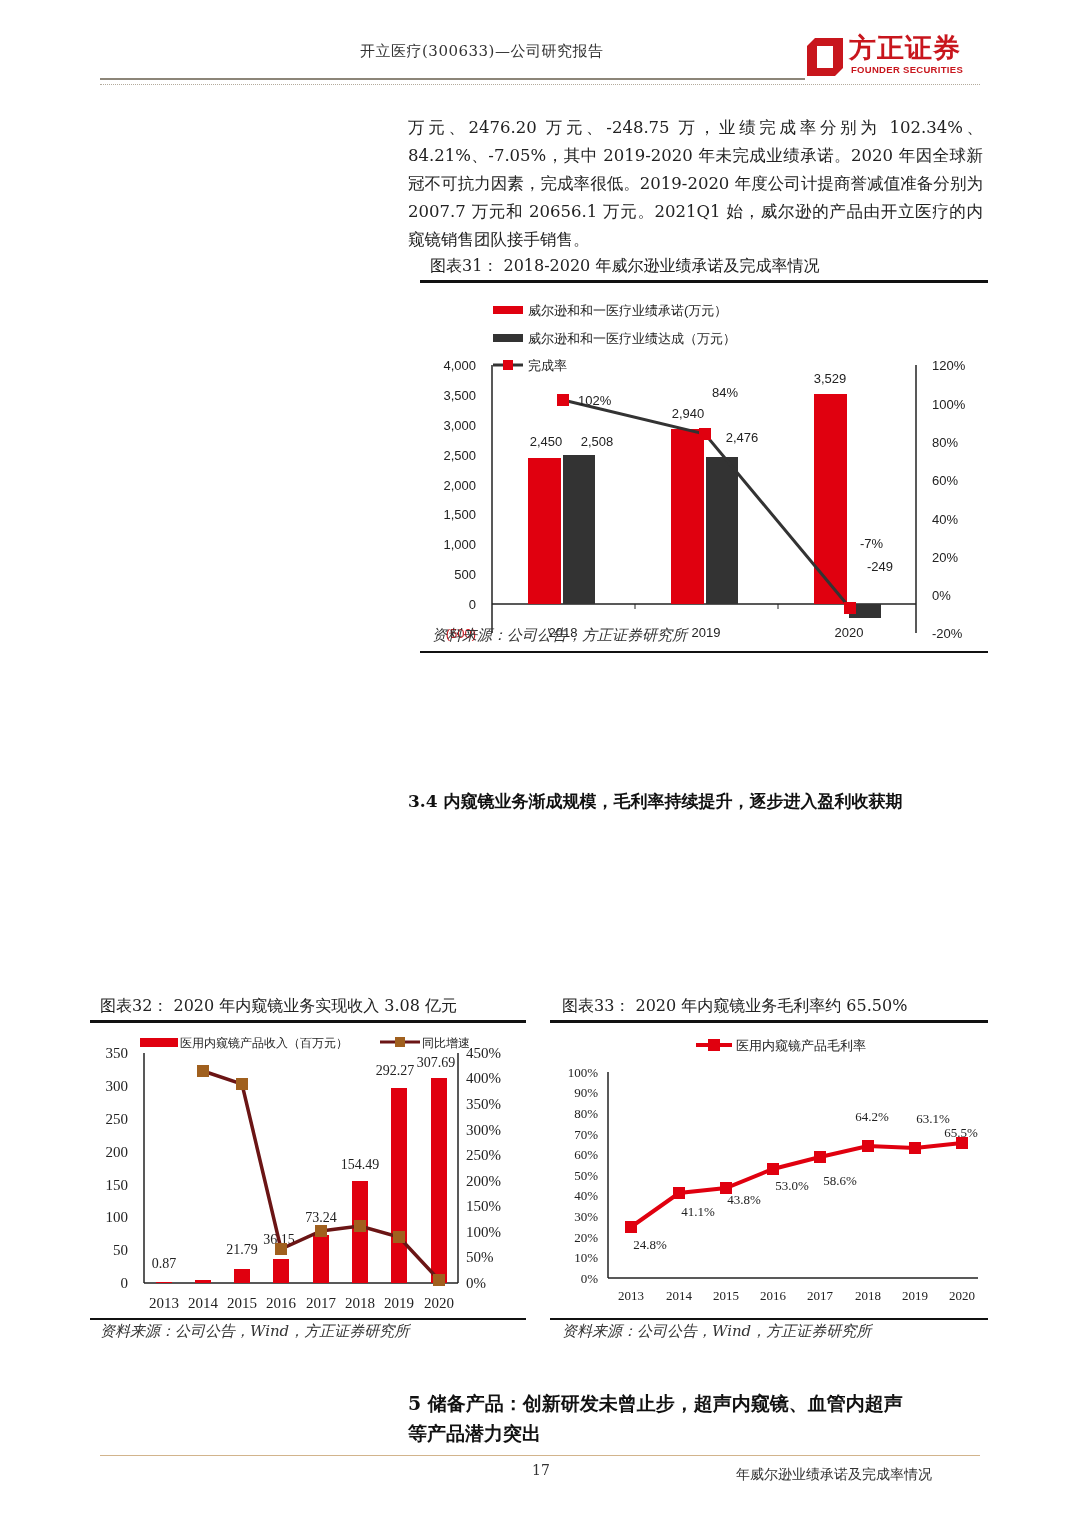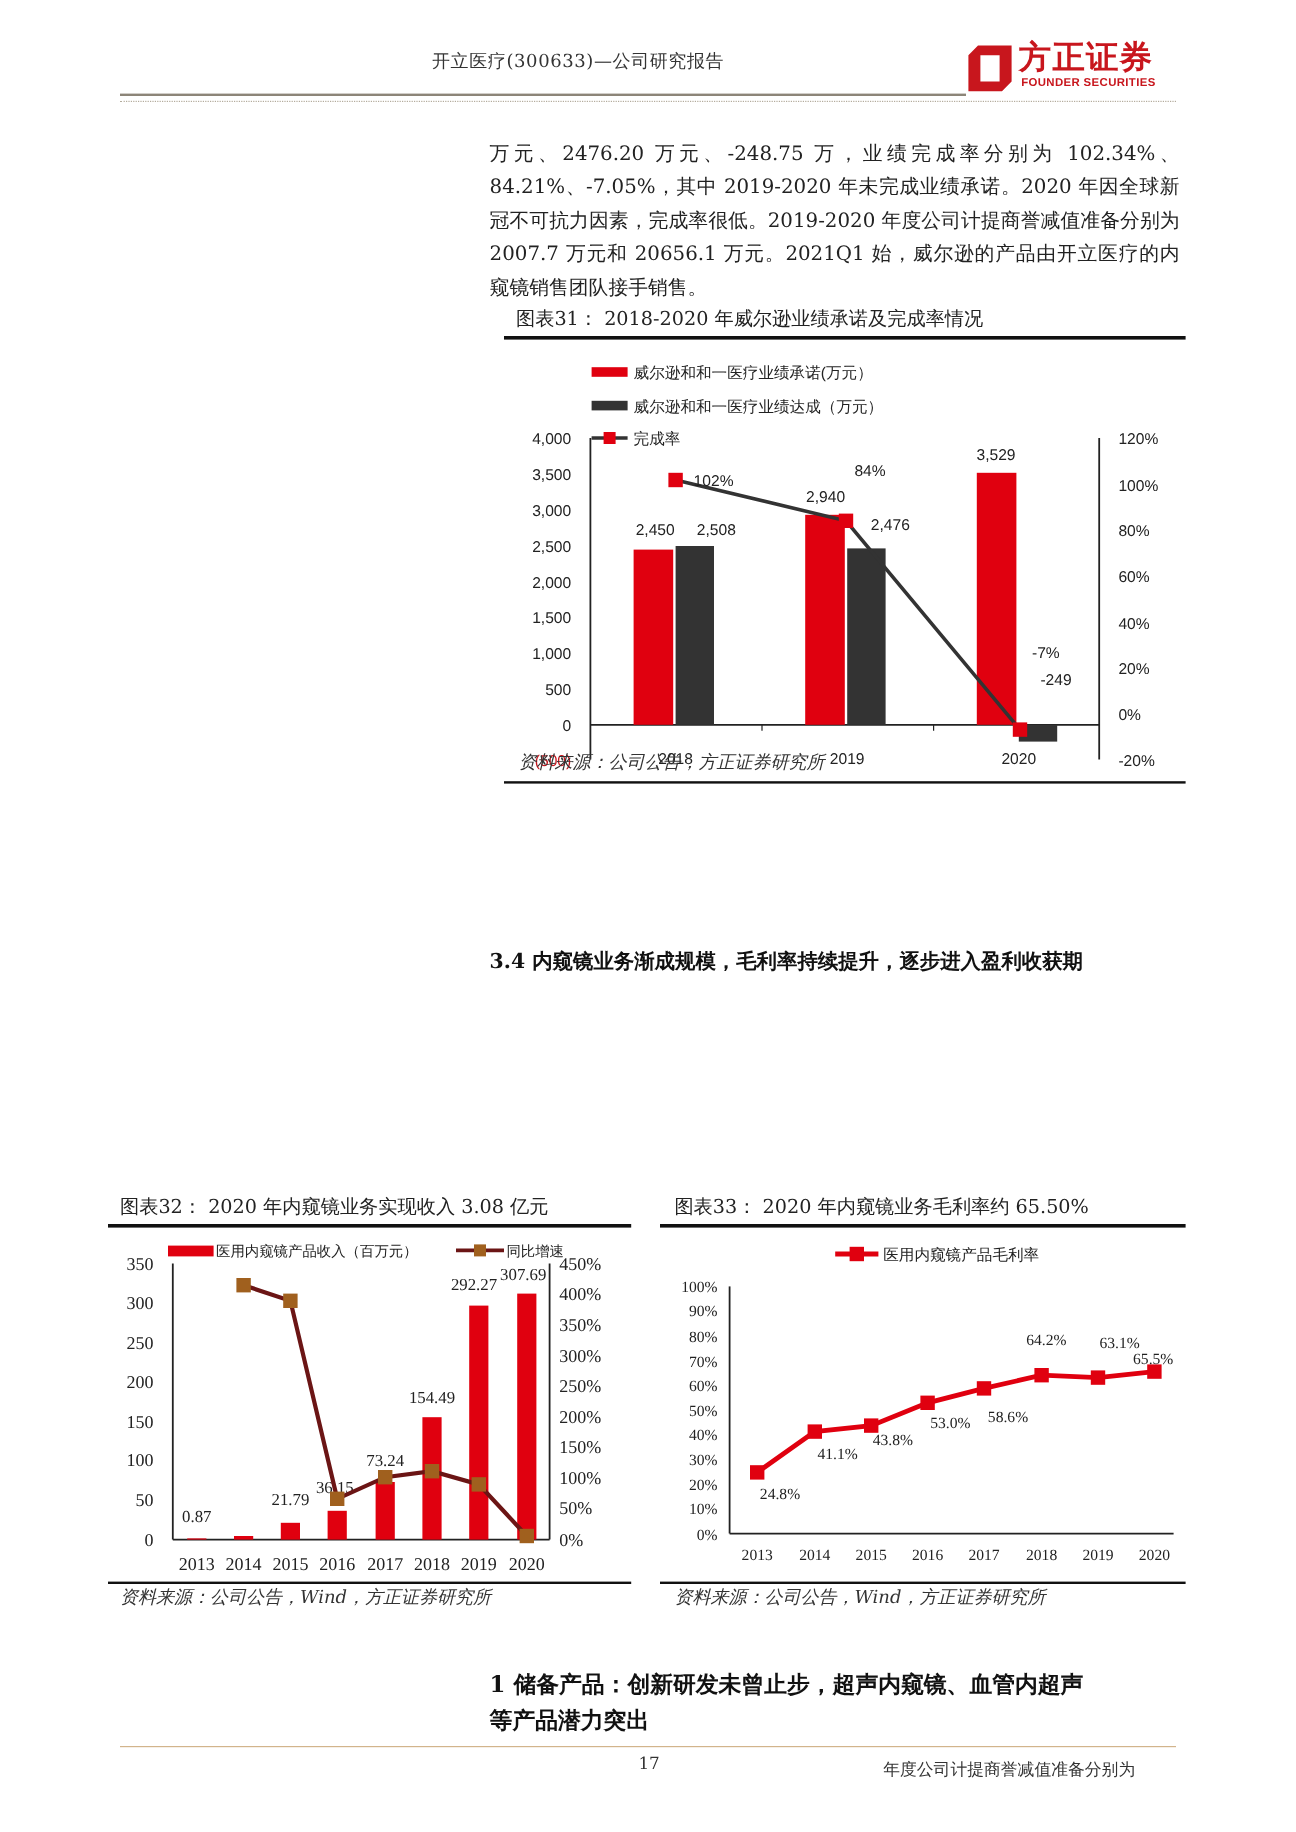--- a/index.html
+++ b/index.html
@@ -268,18 +268,18 @@
     <text x="242" y="166">53.0%</text>
     <text x="290" y="161">58.6%</text>
     <text x="322" y="97">64.2%</text>
     <text x="383" y="99">63.1%</text>
     <text x="411" y="113">65.5%</text>
   </g>
 </svg>
 <div class="abs rule-thin" style="left:550px;top:1318px;width:438px;"></div>
 <div class="abs source" style="left:562px;top:1322px;">资料来源：公司公告，Wind，方正证券研究所</div>
 
-<div class="abs section-h" style="left:408px;top:1391px;font-size:19px;">1 储备产品：创新研发未曾止步，超声内窥镜、血管内超声</div>
+<div class="abs section-h" style="left:408px;top:1391px;font-size:19px;">5 储备产品：创新研发未曾止步，超声内窥镜、血管内超声</div>
 <div class="abs section-h" style="left:408px;top:1421px;font-size:19px;">等产品潜力突出</div>
 
 <div class="abs footer-line"></div>
 <div class="abs page-num">17</div>
-<div class="abs disclaimer">年度公司计提商誉减值准备分别为</div>
+<div class="abs disclaimer">年威尔逊业绩承诺及完成率情况</div>
 
 </body></html>

